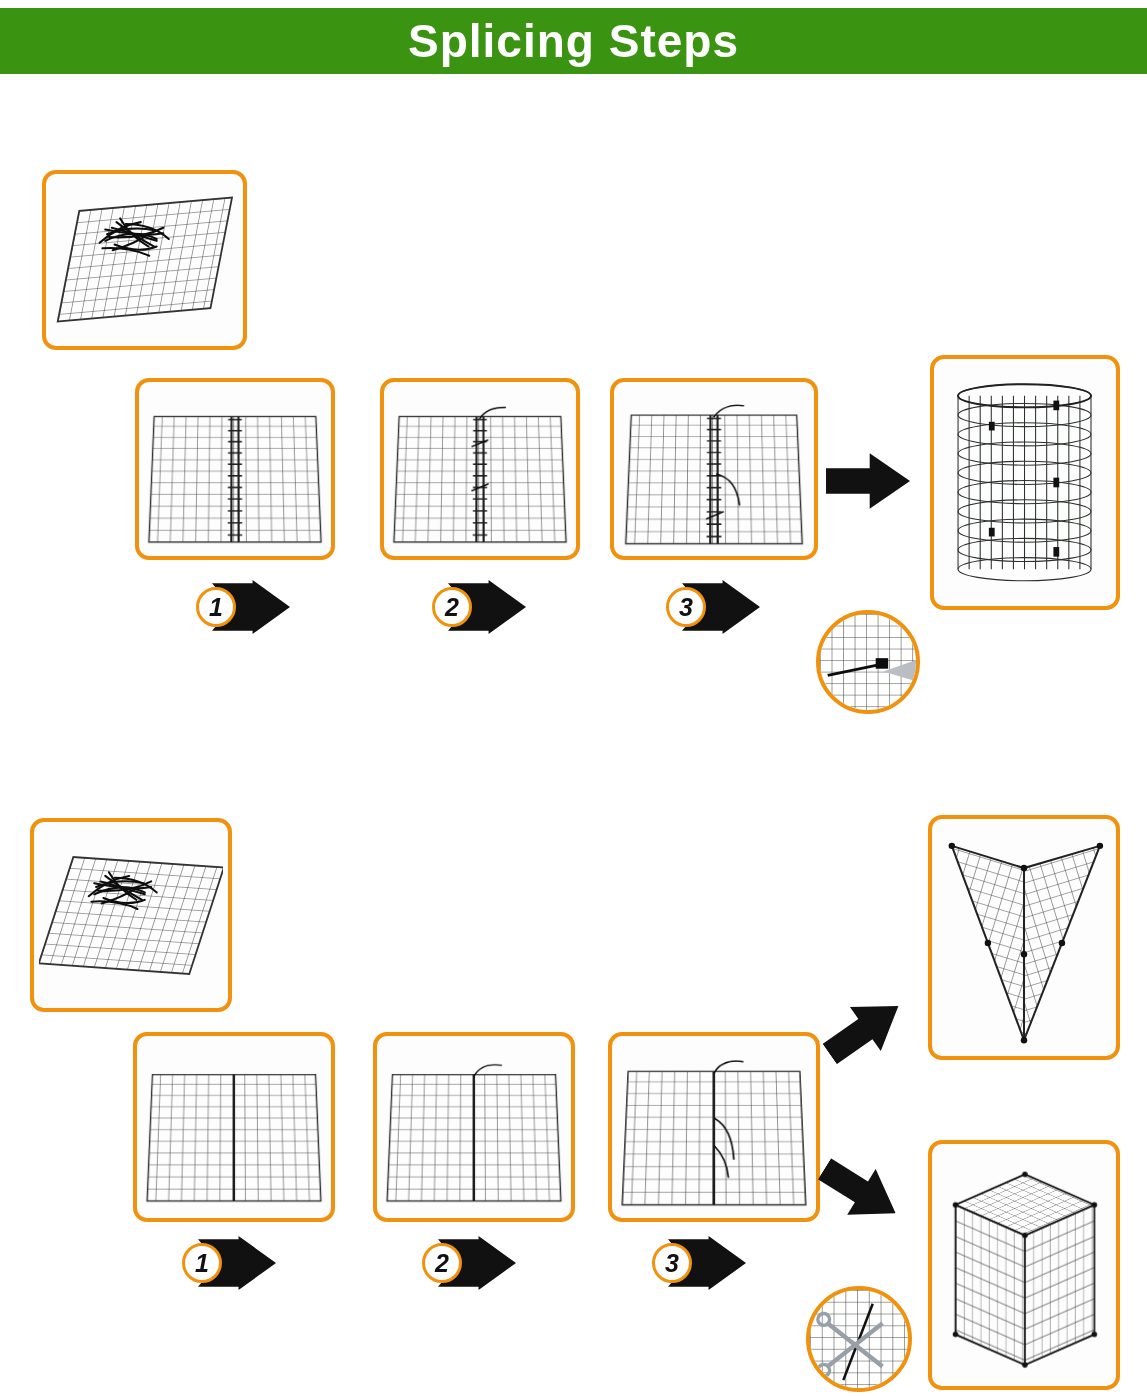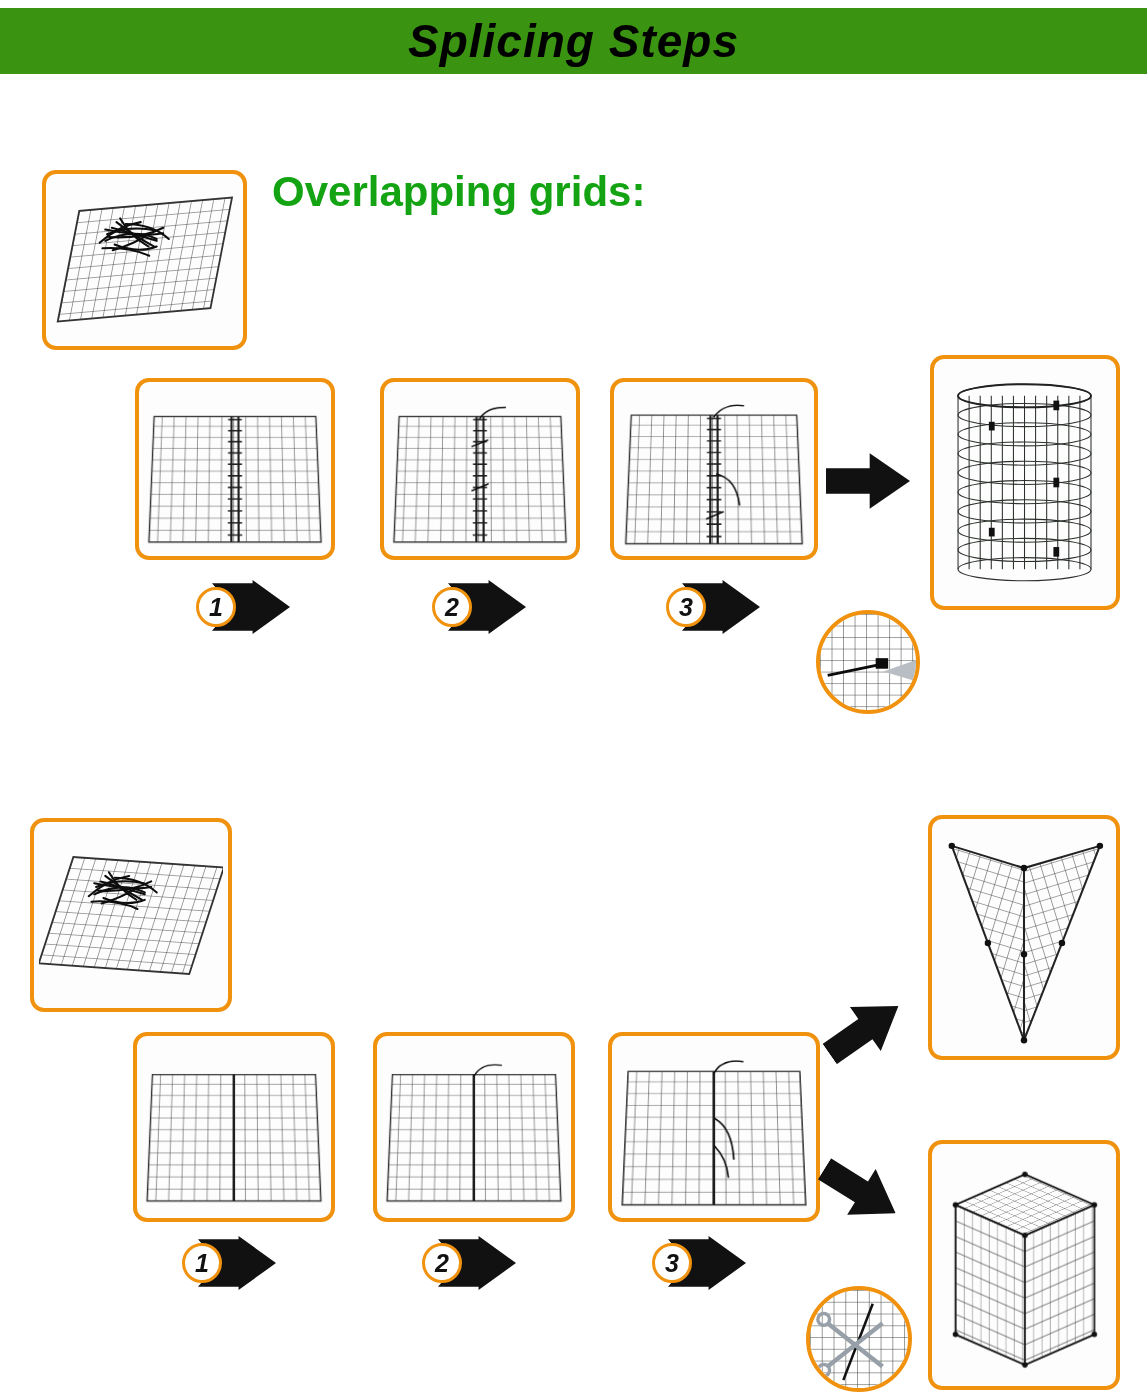--- a/index.html
+++ b/index.html
@@ -8,21 +8,21 @@
   .canvas {
     position: relative; width: 1147px; height: 1396px;
     margin: 0 auto; background: #ffffff; overflow: hidden;
   }
   
   .banner {
     position: absolute; left: 0; top: 8px; width: 100%; height: 66px;
     background: var(--banner-green, #3B9312);
     display: flex; align-items: center; justify-content: center;
   }
-  .banner-title { color: #000000; font-size: 46px; font-weight: bold; letter-spacing: 1px; font-style: italic; }
+  .banner-title { color: #ffffff; font-size: 46px; font-weight: bold; letter-spacing: 1px; }
 
   .green-heading {
     position: absolute; color: var(--heading-green, #13A313);
     font-size: 42px; font-weight: bold; white-space: nowrap;
   }
 
   
   .obox {
     position: absolute; border: 4px solid var(--border-orange, #F0920E);
     border-radius: 14px; background: #fdfdfd; overflow: hidden;
@@ -93,21 +93,20 @@
         <path d="M68 66q25 10 45 2"></path>
           <path d="M74 38q10 18 30 30"></path>
         <path d="M52 64q20 -18 44 -22"></path>
           <path d="M80 44q28 0 46 16"></path>
         <path d="M58 50q40 8 62 4"></path>
           <path d="M66 72q22 -6 40 -18"></path>
       </g>
     </svg>
   </div>
 
-  <div class="green-heading" style="left:272px; top:168px;">Overlapping grids:</div>
 
   <div class="obox" style="left:135px; top:378px; width:200px; height:182px;">
     <div class="persp">
       <svg viewBox="0 0 200 176">
         <rect x="5" y="16" width="190" height="152" fill="url(#mesh14)" stroke="#333" stroke-width="1.6"></rect>
         <g stroke="#1c1c1c" stroke-width="2.4">
           <line x1="96" y1="16" x2="96" y2="168"></line>
             <line x1="104" y1="16" x2="104" y2="168"></line>
           <path d="M92 20H108M92 34H108M92 48H108M92 62H108M92 76H108M92 90H108M92 104H108M92 118H108M92 132H108M92 146H108M92 160H108" stroke-width="1.8"></path>
         </g>

